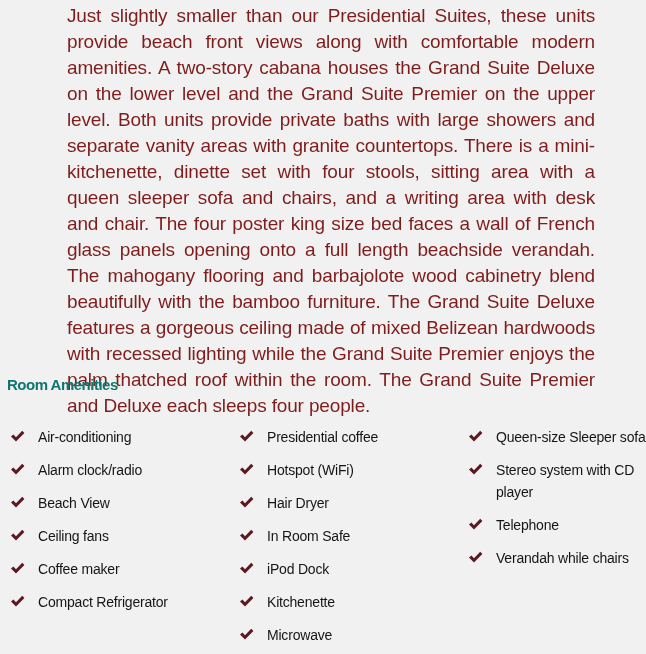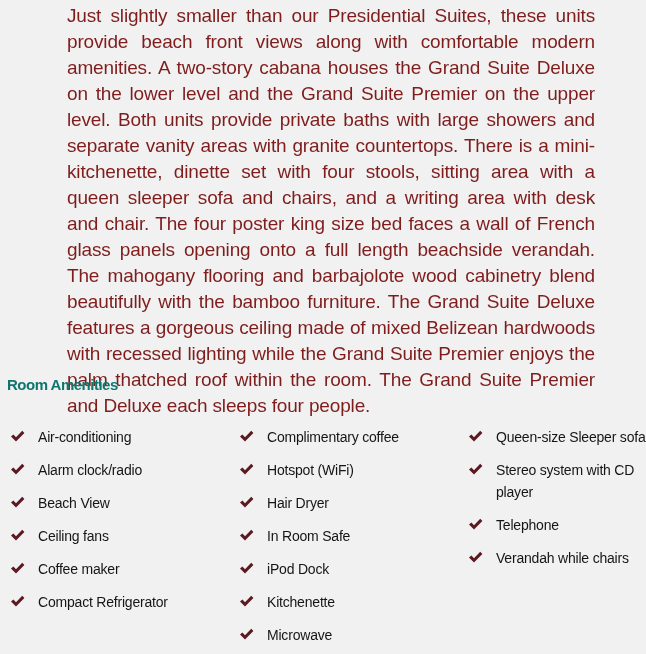--- a/index.html
+++ b/index.html
@@ -117,21 +117,21 @@
           <svg viewBox="0 0 15 13">
             <path d="M1 6.6 L3.4 4.4 L6 7.2 L12.2 0.8 L14.4 3 L6 11.6 Z" fill="#5b1a20"></path>
           </svg>
         </span><span class="amenity-label">Compact Refrigerator</span></li>
     </ul>
   <ul class="amenity-col col-1">
       <li class="amenity-item"><span class="check-icon">
           <svg viewBox="0 0 15 13">
             <path d="M1 6.6 L3.4 4.4 L6 7.2 L12.2 0.8 L14.4 3 L6 11.6 Z" fill="#5b1a20"></path>
           </svg>
-        </span><span class="amenity-label">Complimentary coffee</span></li>
+        </span><span class="amenity-label">Presidential coffee</span></li>
       <li class="amenity-item"><span class="check-icon">
           <svg viewBox="0 0 15 13">
             <path d="M1 6.6 L3.4 4.4 L6 7.2 L12.2 0.8 L14.4 3 L6 11.6 Z" fill="#5b1a20"></path>
           </svg>
         </span><span class="amenity-label">Hotspot (WiFi)</span></li>
       <li class="amenity-item"><span class="check-icon">
           <svg viewBox="0 0 15 13">
             <path d="M1 6.6 L3.4 4.4 L6 7.2 L12.2 0.8 L14.4 3 L6 11.6 Z" fill="#5b1a20"></path>
           </svg>
         </span><span class="amenity-label">Hair Dryer</span></li>

